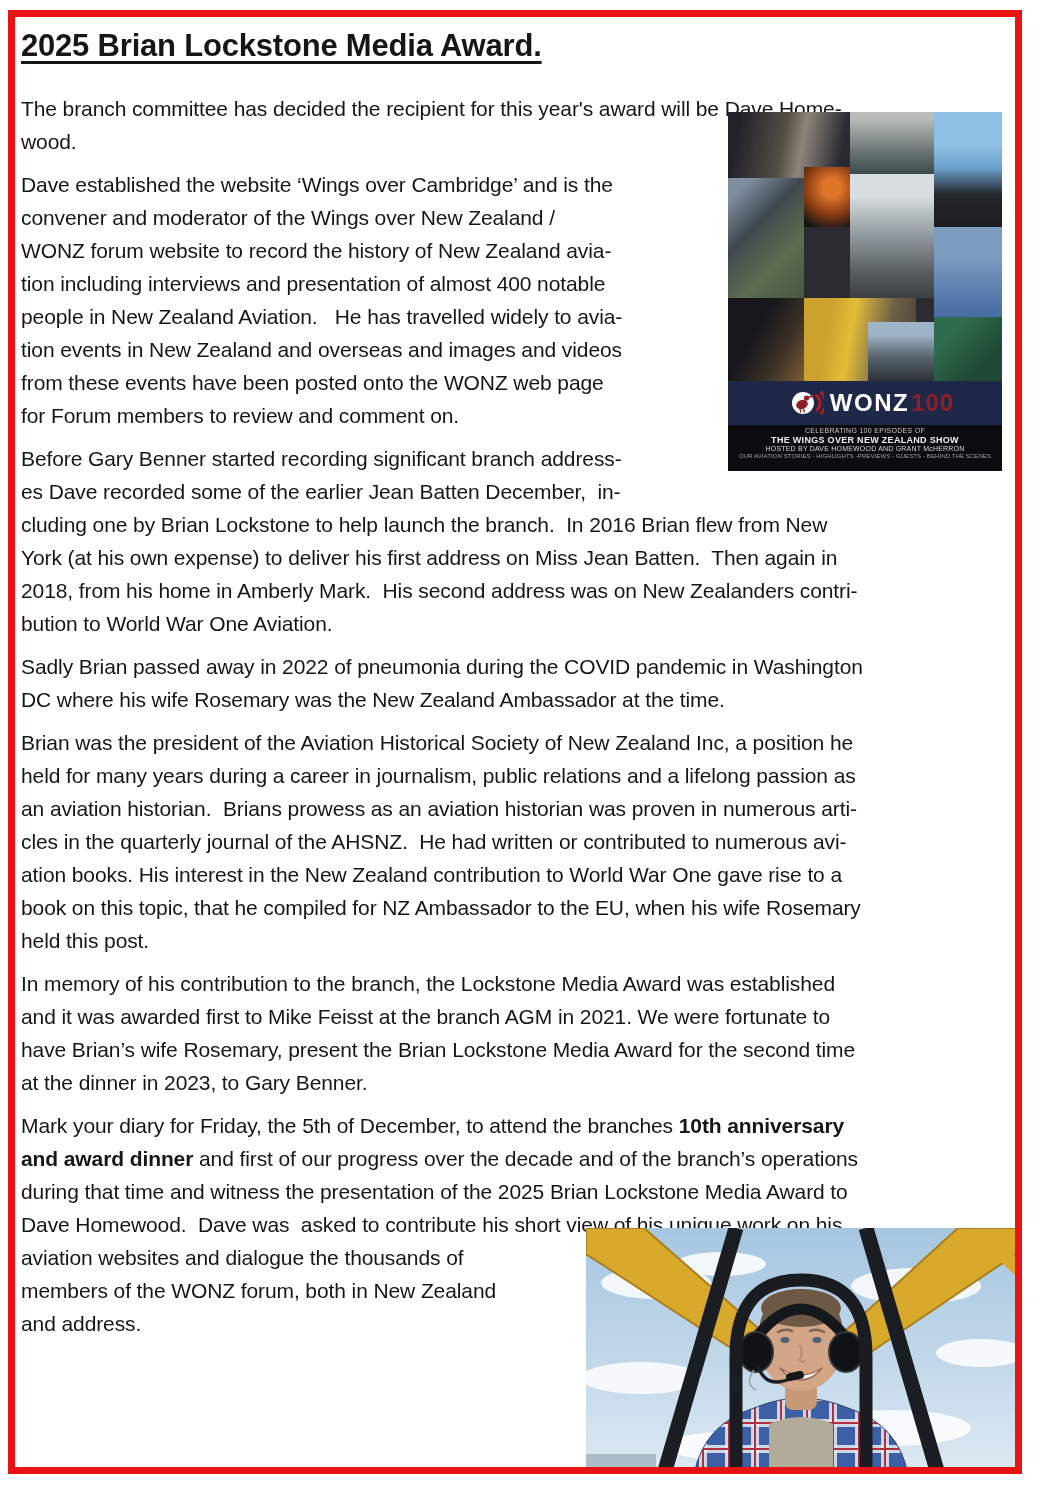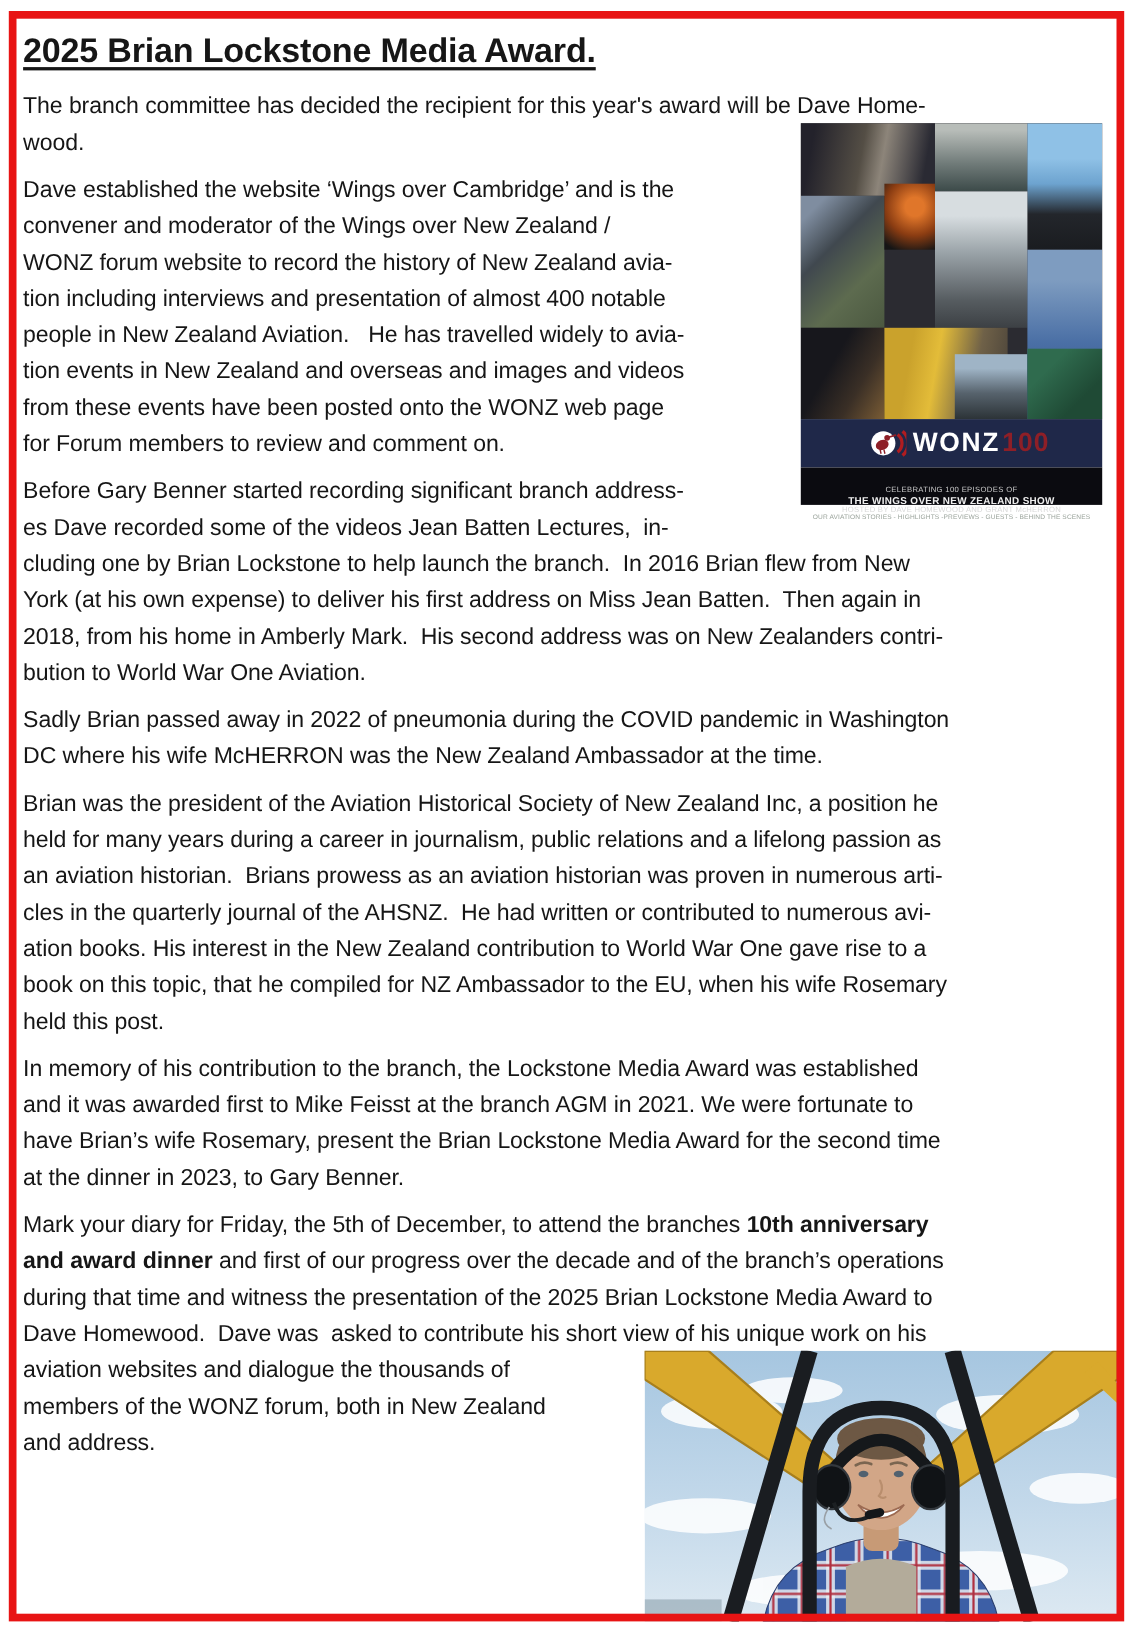--- a/index.html
+++ b/index.html
@@ -16,21 +16,21 @@
     font-family:"Liberation Sans", sans-serif; color:var(--text); overflow:hidden;
   }
   .frame{
     position:absolute; left:8px; top:10px; width:1014px; height:1464px;
     border:7px solid var(--border); box-sizing:border-box; pointer-events:none; z-index:5;
   }
   .content{
     position:absolute; left:15px; top:17px; width:998px; padding:9px 6px 0 6px; box-sizing:border-box;
   }
   .title{
-    font-size:31px; font-weight:bold; margin:0 0 14px 0; line-height:40px;
+    font-size:31px; font-weight:bold; margin:0 0 26px 0; line-height:40px;
     text-decoration:underline; text-decoration-thickness:3px; text-underline-offset:5px;
     letter-spacing:-0.2px;
   }
   .para{
     white-space:pre-wrap; margin:0 0 10px 0; font-size:21px; line-height:33px; letter-spacing:-0.1px;
   }
   .para .b{font-weight:bold;}
   
   .collage{position:absolute; left:728px; top:112px; width:274px; margin:0; z-index:2;}
   .photos{position:relative; width:274px; height:269px; background:#2b2b31; overflow:hidden;}
@@ -43,21 +43,21 @@
   .t6{left:122px;top:62px;width:84px;height:124px;background:linear-gradient(180deg,#d7dde0 18%,#9aa3a8 45%,#565c60 80%,#3c4044);}
   .t7{left:0;top:186px;width:76px;height:83px;background:linear-gradient(120deg,#17171c 38%,#3a2f26 68%,#7a5c35);}
   .t8{left:76px;top:186px;width:112px;height:83px;background:linear-gradient(100deg,#caa22c 22%,#e3bc39 42%,#6f6148 72%,#474038);}
   .t9{left:140px;top:210px;width:66px;height:59px;background:linear-gradient(180deg,#9fb4c6 22%,#57636d 60%,#2c3337);}
   .t10{left:206px;top:115px;width:68px;height:154px;background:linear-gradient(180deg,#7e9cc0 18%,#4a6fa5 55%,#39557f);}
   .t11{left:206px;top:205px;width:68px;height:64px;background:linear-gradient(135deg,#2f6b4e 28%,#1f4a35 72%);}
   .banner{width:274px;}
   .banner-top{height:44px;background:var(--banner-navy);display:flex;align-items:center;justify-content:center;gap:6px;padding-left:14px;}
   .brand{color:#ffffff;font-weight:bold;font-size:24px;letter-spacing:1.5px;}
   .brand-num{color:var(--brand-dark-red);font-weight:bold;font-size:24px;letter-spacing:1px;margin-left:-4px;}
-  .banner-text{height:34px;background:var(--banner-black);text-align:center;padding-top:17px;box-sizing:border-box;}
+  .banner-text{height:46px;background:var(--banner-black);text-align:center;padding-top:2px;box-sizing:border-box;}
   .bt1{font-size:7px;line-height:8px;color:#c9c9c9;letter-spacing:.3px;}
   .bt2{font-size:9px;line-height:10px;color:#efefef;font-weight:bold;letter-spacing:.3px;}
   .bt3{font-size:7px;line-height:8px;color:#d8d8d8;letter-spacing:.2px;}
   .bt4{font-size:6px;line-height:7px;color:#9aa39b;letter-spacing:.1px;}
   
   .cockpit{position:absolute; left:586px; top:1228px; width:430px; height:246px; margin:0; z-index:4;}
 </style>
 </head>
 <body>
 
@@ -71,27 +71,27 @@
 <span>wood.</span></p>
         <p class="para"><span>Dave established the website ‘Wings over Cambridge’ and is the</span>
 <span>convener and moderator of the Wings over New Zealand /</span>
 <span>WONZ forum website to record the history of New Zealand avia-</span>
 <span>tion including interviews and presentation of almost 400 notable</span>
 <span>people in New Zealand Aviation.   He has travelled widely to avia-</span>
 <span>tion events in New Zealand and overseas and images and videos</span>
 <span>from these events have been posted onto the WONZ web page</span>
 <span>for Forum members to review and comment on.</span></p>
         <p class="para"><span>Before Gary Benner started recording significant branch address-</span>
-<span>es Dave recorded some of the videos Jean Batten Lectures,  in-</span>
+<span>es Dave recorded some of the earlier Jean Batten December,  in-</span>
 <span>cluding one by Brian Lockstone to help launch the branch.  In 2016 Brian flew from New</span>
 <span>York (at his own expense) to deliver his first address on Miss Jean Batten.  Then again in</span>
 <span>2018, from his home in Amberly Mark.  His second address was on New Zealanders contri-</span>
 <span>bution to World War One Aviation.</span></p>
         <p class="para"><span>Sadly Brian passed away in 2022 of pneumonia during the COVID pandemic in Washington</span>
-<span>DC where his wife McHERRON was the New Zealand Ambassador at the time.</span></p>
+<span>DC where his wife Rosemary was the New Zealand Ambassador at the time.</span></p>
         <p class="para"><span>Brian was the president of the Aviation Historical Society of New Zealand Inc, a position he</span>
 <span>held for many years during a career in journalism, public relations and a lifelong passion as</span>
 <span>an aviation historian.  Brians prowess as an aviation historian was proven in numerous arti-</span>
 <span>cles in the quarterly journal of the AHSNZ.  He had written or contributed to numerous avi-</span>
 <span>ation books. His interest in the New Zealand contribution to World War One gave rise to a</span>
 <span>book on this topic, that he compiled for NZ Ambassador to the EU, when his wife Rosemary</span>
 <span>held this post.</span></p>
         <p class="para"><span>In memory of his contribution to the branch, the Lockstone Media Award was established</span>
 <span>and it was awarded first to Mike Feisst at the branch AGM in 2021. We were fortunate to</span>
 <span>have Brian’s wife Rosemary, present the Brian Lockstone Media Award for the second time</span>

